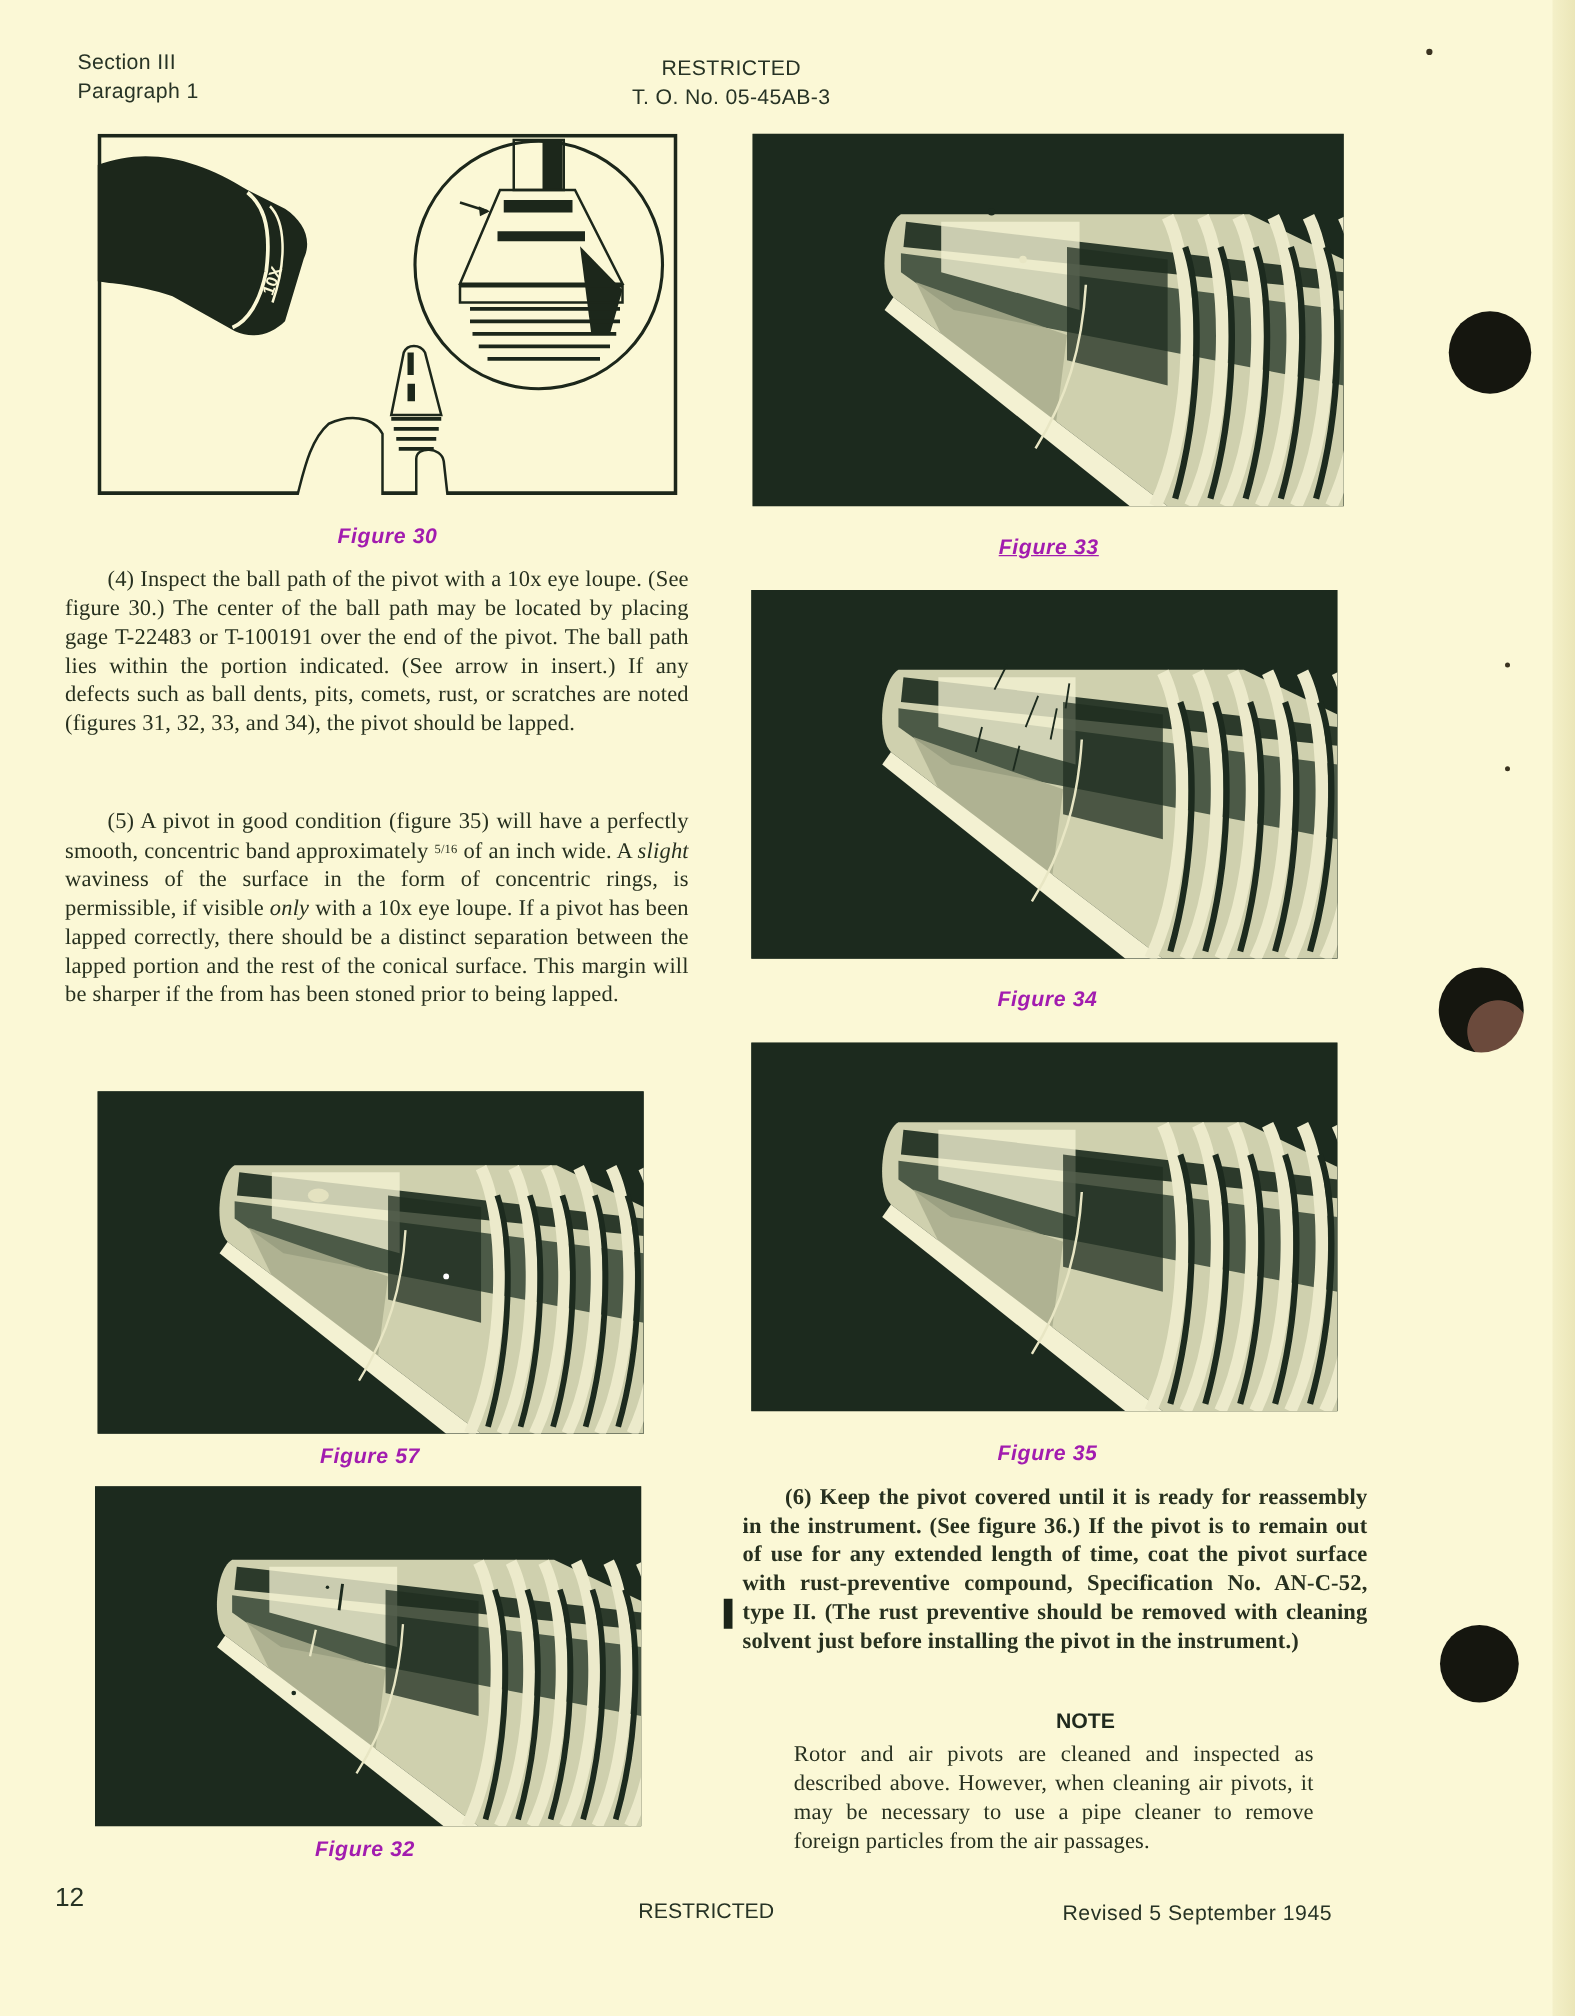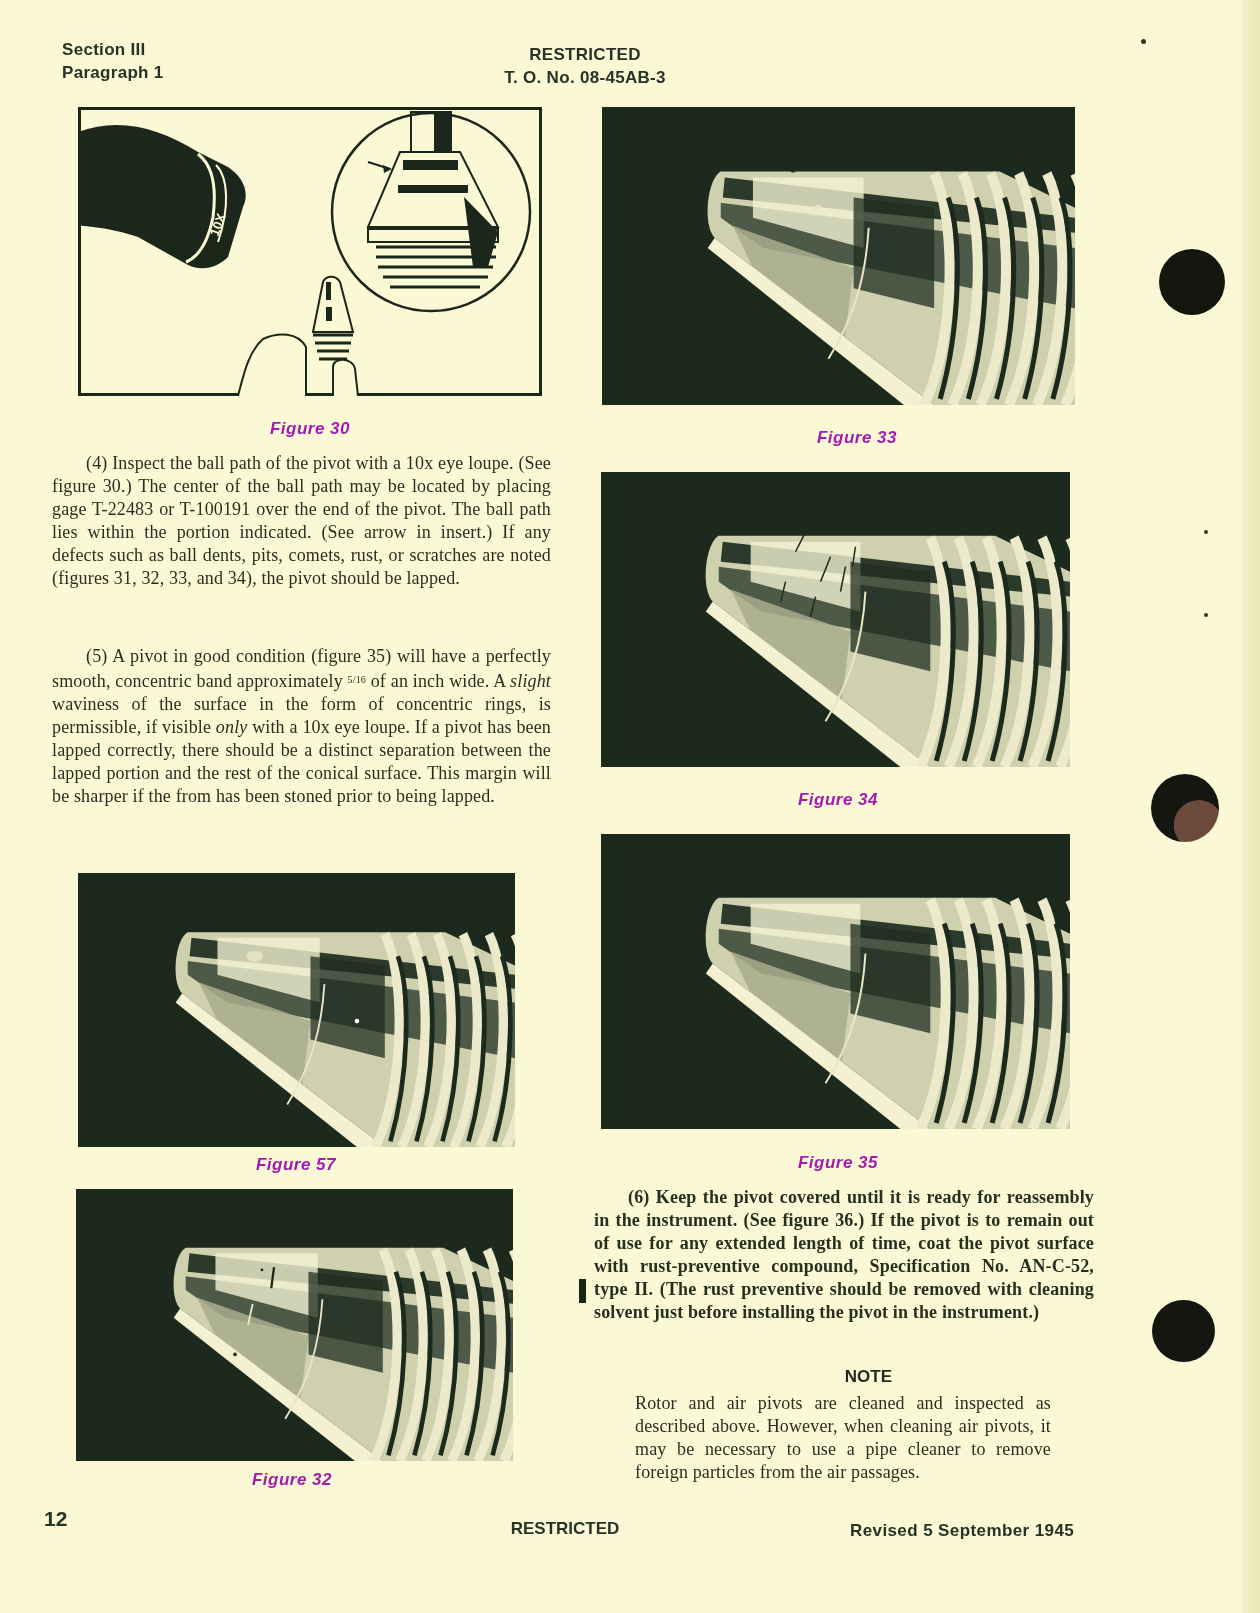--- a/index.html
+++ b/index.html
@@ -6,21 +6,21 @@
   body {
     width: 1260px; height: 1613px; position: relative; overflow: hidden;
     background: #fbf8d6;
     color: #1f2a1e;
     font-family: "Liberation Serif", "DejaVu Serif", serif;
   }
   .page-edge {
     position: absolute; right: 0; top: 0; width: 18px; height: 1613px;
     background: linear-gradient(to right, #f4f0c8, #ebe6b8);
   }
-  .hdr, .ftr { position: absolute; font-family: "Liberation Sans", "DejaVu Sans", sans-serif; font-weight: bold; color: #273325; }
+  .hdr, .ftr { position: absolute; font-family: "Liberation Sans", "DejaVu Sans", sans-serif; font-weight: normal; color: #273325; }
   .hdr-left { left: 62px; top: 38px; font-size: 17px; line-height: 23px; letter-spacing: 0.3px; }
   .hdr-center { left: 470px; top: 43px; width: 230px; text-align: center; font-size: 17px; line-height: 23px; letter-spacing: 0.3px; }
   .ftr-page { left: 44px; top: 1507px; font-size: 21px; }
   .ftr-center { left: 480px; top: 1519px; width: 170px; text-align: center; font-size: 17px; }
   .ftr-right { left: 850px; top: 1521px; font-size: 17px; letter-spacing: 0.4px; }
 
   .fig { position: absolute; }
   .photo { position: absolute; background: #1c2a1e; overflow: hidden; }
   .photo svg { width: 100%; height: 100%; display: block; }
   .caption {
@@ -51,21 +51,21 @@
 <body>
 
 <div class="page-edge"></div>
 
 <div class="hdr hdr-left">
   <div>Section III</div>
   <div>Paragraph 1</div>
 </div>
 <div class="hdr hdr-center">
   <div>RESTRICTED</div>
-  <div>T. O. No. 08-45AB-3</div>
+  <div>T. O. No. 05-45AB-3</div>
 </div>
 
 <div class="fig" style="left:78px; top:107px; width:464px; height:289px;">
   <svg width="464" height="289" viewBox="0 0 464 289">
     <rect x="1.5" y="1.5" width="461" height="286" fill="#fbf8d6" stroke="#1c271b" stroke-width="3"></rect>
 
     <g>
       <path d="M0,25 C40,10 80,20 120,45 L150,60 C165,70 172,85 165,100 L150,150 C140,160 125,165 110,158 L60,130 C30,120 10,120 0,118 Z" fill="#1c271b"></path>
       <path d="M120,47 C130,55 140,70 135,110 C130,135 120,150 108,155" fill="none" stroke="#fbf8d6" stroke-width="3"></path>
       <path d="M138,58 C150,70 152,100 140,135" fill="none" stroke="#fbf8d6" stroke-width="2"></path>
@@ -118,21 +118,21 @@
       <path d="M428,90 C442,130 440,220 420,290" fill="none" stroke="#1c2a1e" stroke-width="5"></path>
       <path d="M442,66 C464,110 464,230 432,296" fill="none" stroke="#eceacb" stroke-width="10"></path>
       <path d="M456,90 C470,130 468,220 448,290" fill="none" stroke="#1c2a1e" stroke-width="5"></path>
       <path d="M470,66 C492,110 492,230 460,296" fill="none" stroke="#eceacb" stroke-width="10"></path>
       <path d="M484,90 C498,130 496,220 476,290" fill="none" stroke="#1c2a1e" stroke-width="5"></path>
       <path d="M265,120 C262,170 250,210 225,250" fill="none" stroke="#e8e6c4" stroke-width="2"></path>
       <circle cx="190" cy="62" r="3" fill="#1c2a1e"></circle>
       <circle cx="215" cy="100" r="3" fill="#e8e6c4"></circle>
     </svg>
   </div>
-<div class="caption" style="left:757px; top:428px; width:200px;">Figure 33</div>
+<div class="caption" style="left:739px; top:428px; width:200px;text-decoration:underline;">Figure 33</div>
 
 <div class="fig photo" style="left:601px; top:472px; width:469px; height:295px;">
     <svg class="pivot-photo" viewBox="0 0 470 296" preserveAspectRatio="none">
       <rect x="0" y="0" width="470" height="296" fill="#1c2a1e"></rect>
       <path d="M118,64 L395,64 L470,100 L470,296 L330,296 L112,130 C100,118 104,72 118,64 Z" fill="#cfd0ae"></path>
       <path d="M122,70 L470,110 L470,125 L120,90 Z" fill="#2c3a2b"></path>
       <path d="M118,95 L470,140 L470,200 L160,140 L118,110 Z" fill="#4c5a47"></path>
       <path d="M150,70 L260,70 L260,140 L150,110 Z" fill="#f3f1d2" opacity="0.8"></path>
       <path d="M130,118 L250,160 L240,240 L160,180 Z" fill="#a9ad8d" opacity="0.85"></path>
       <path d="M250,90 L330,100 L330,200 L250,180 Z" fill="#1f2d20" opacity="0.75"></path>

